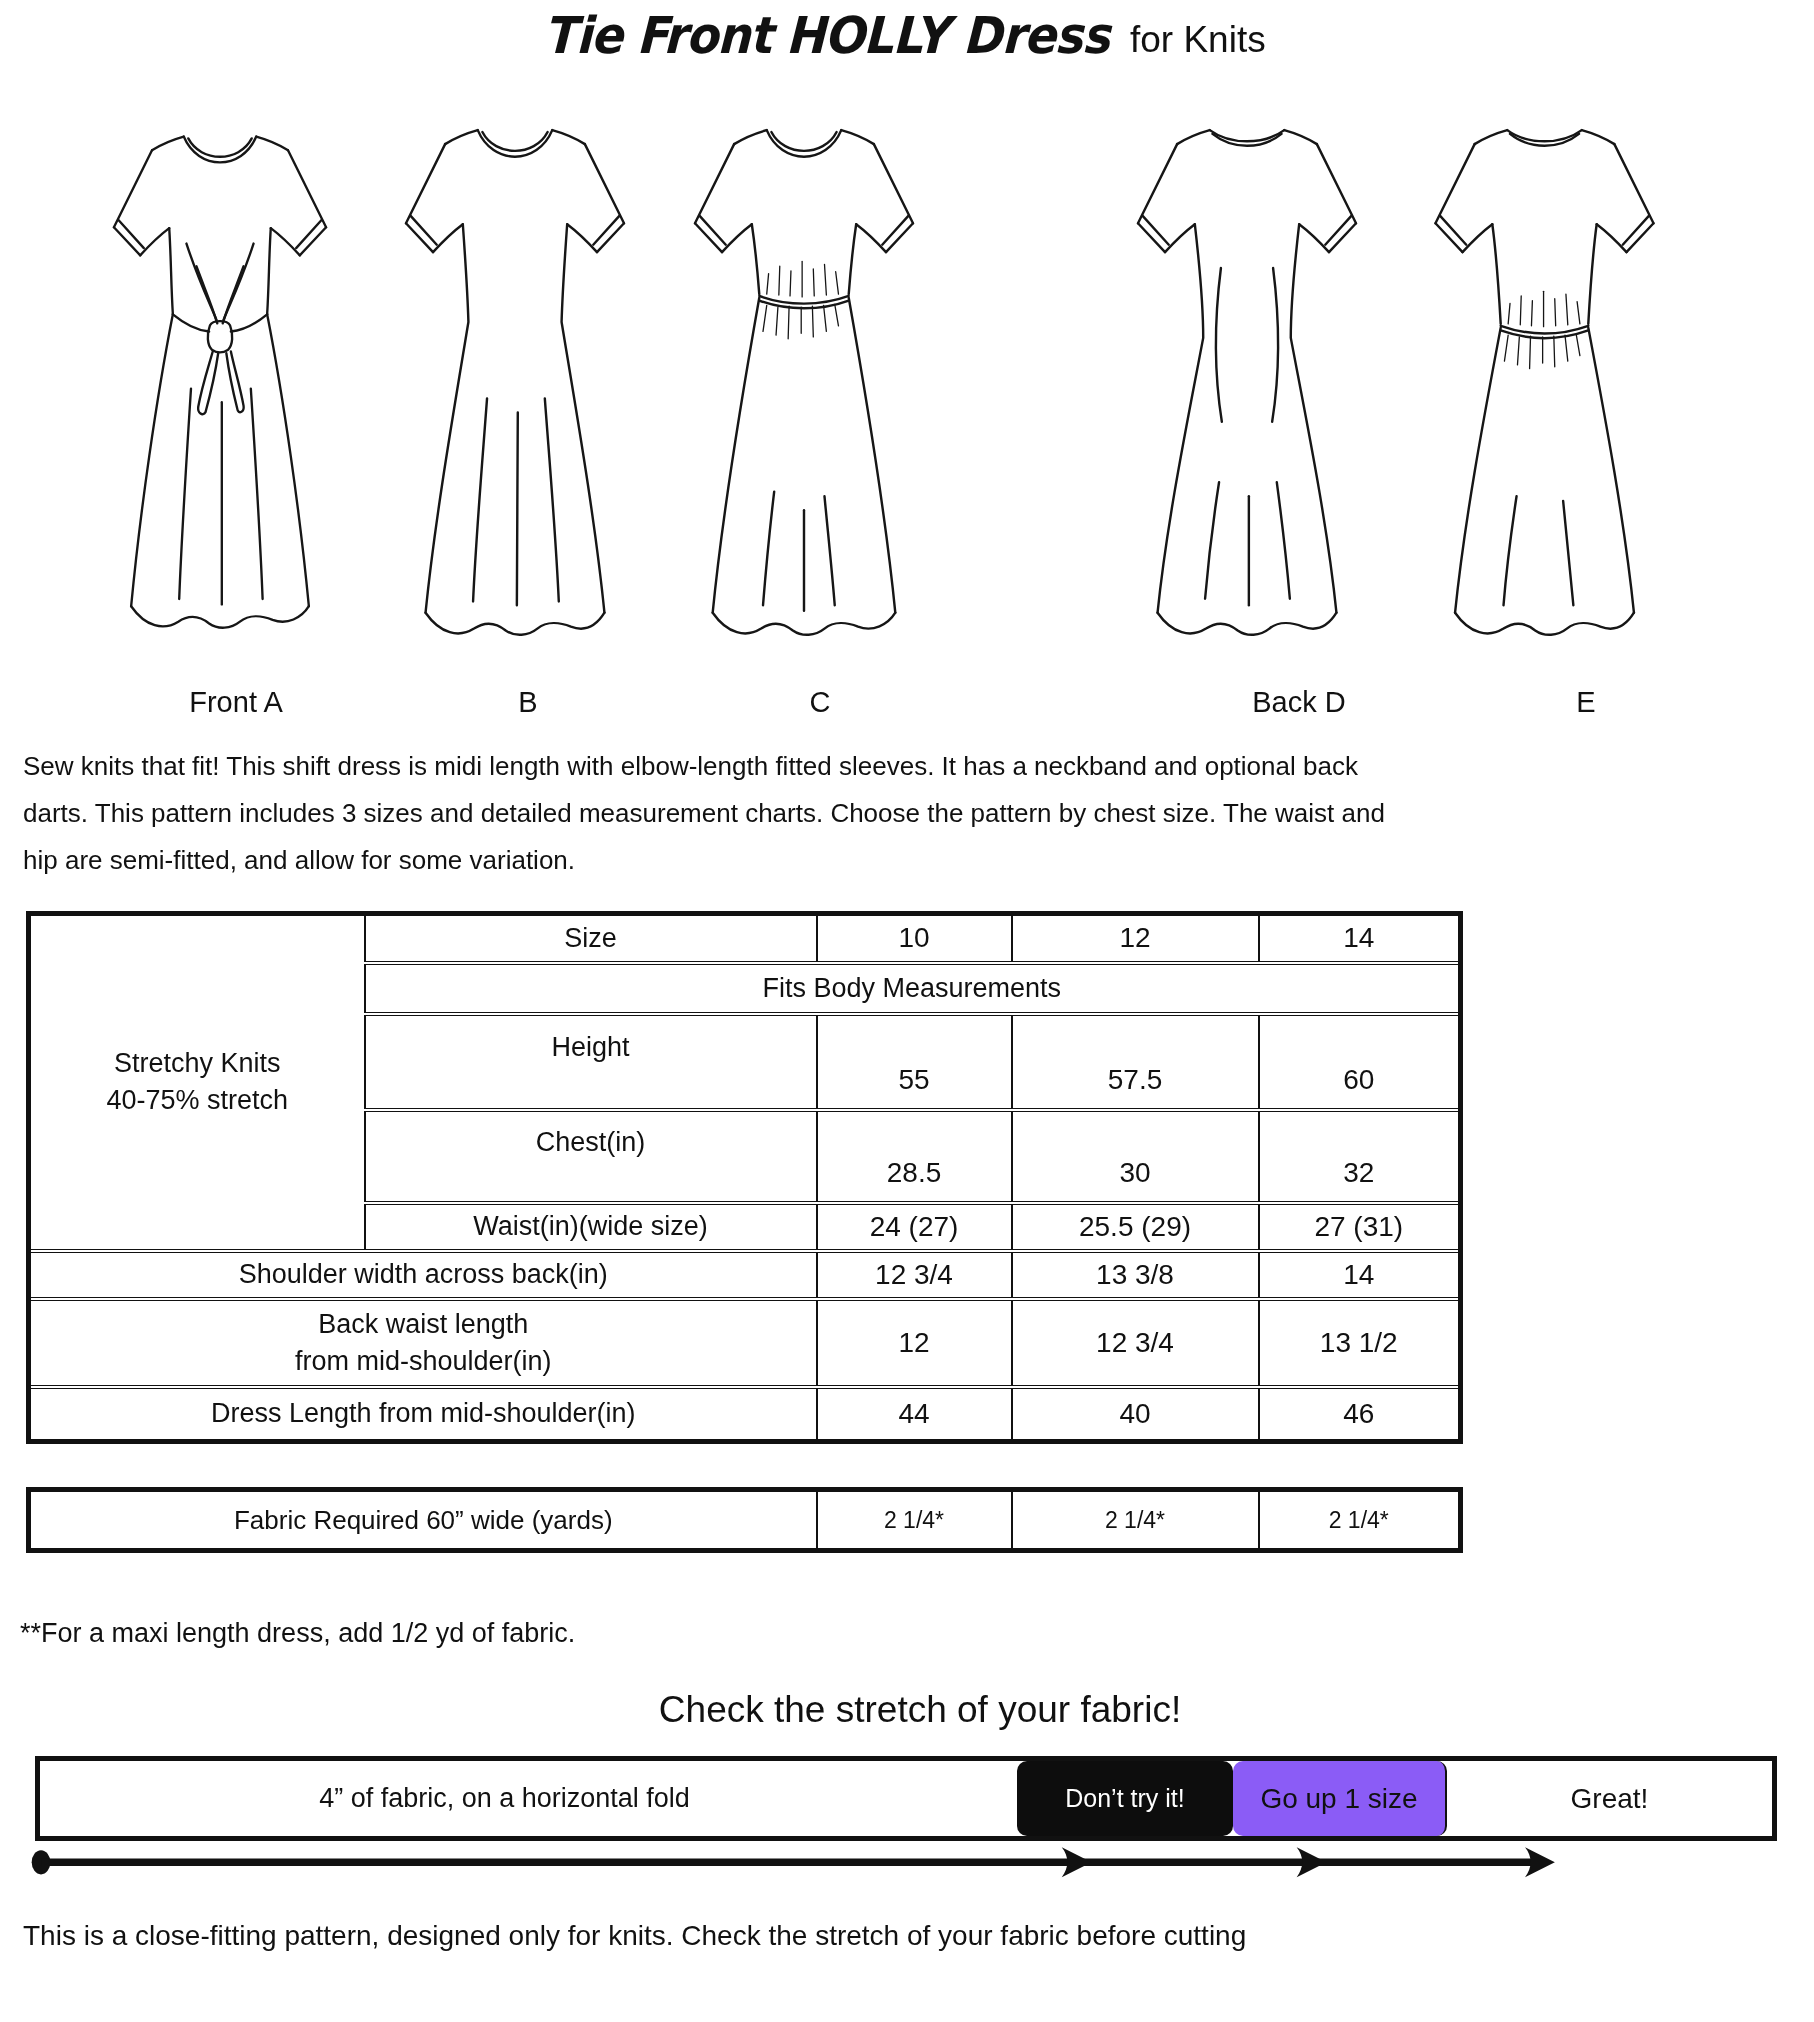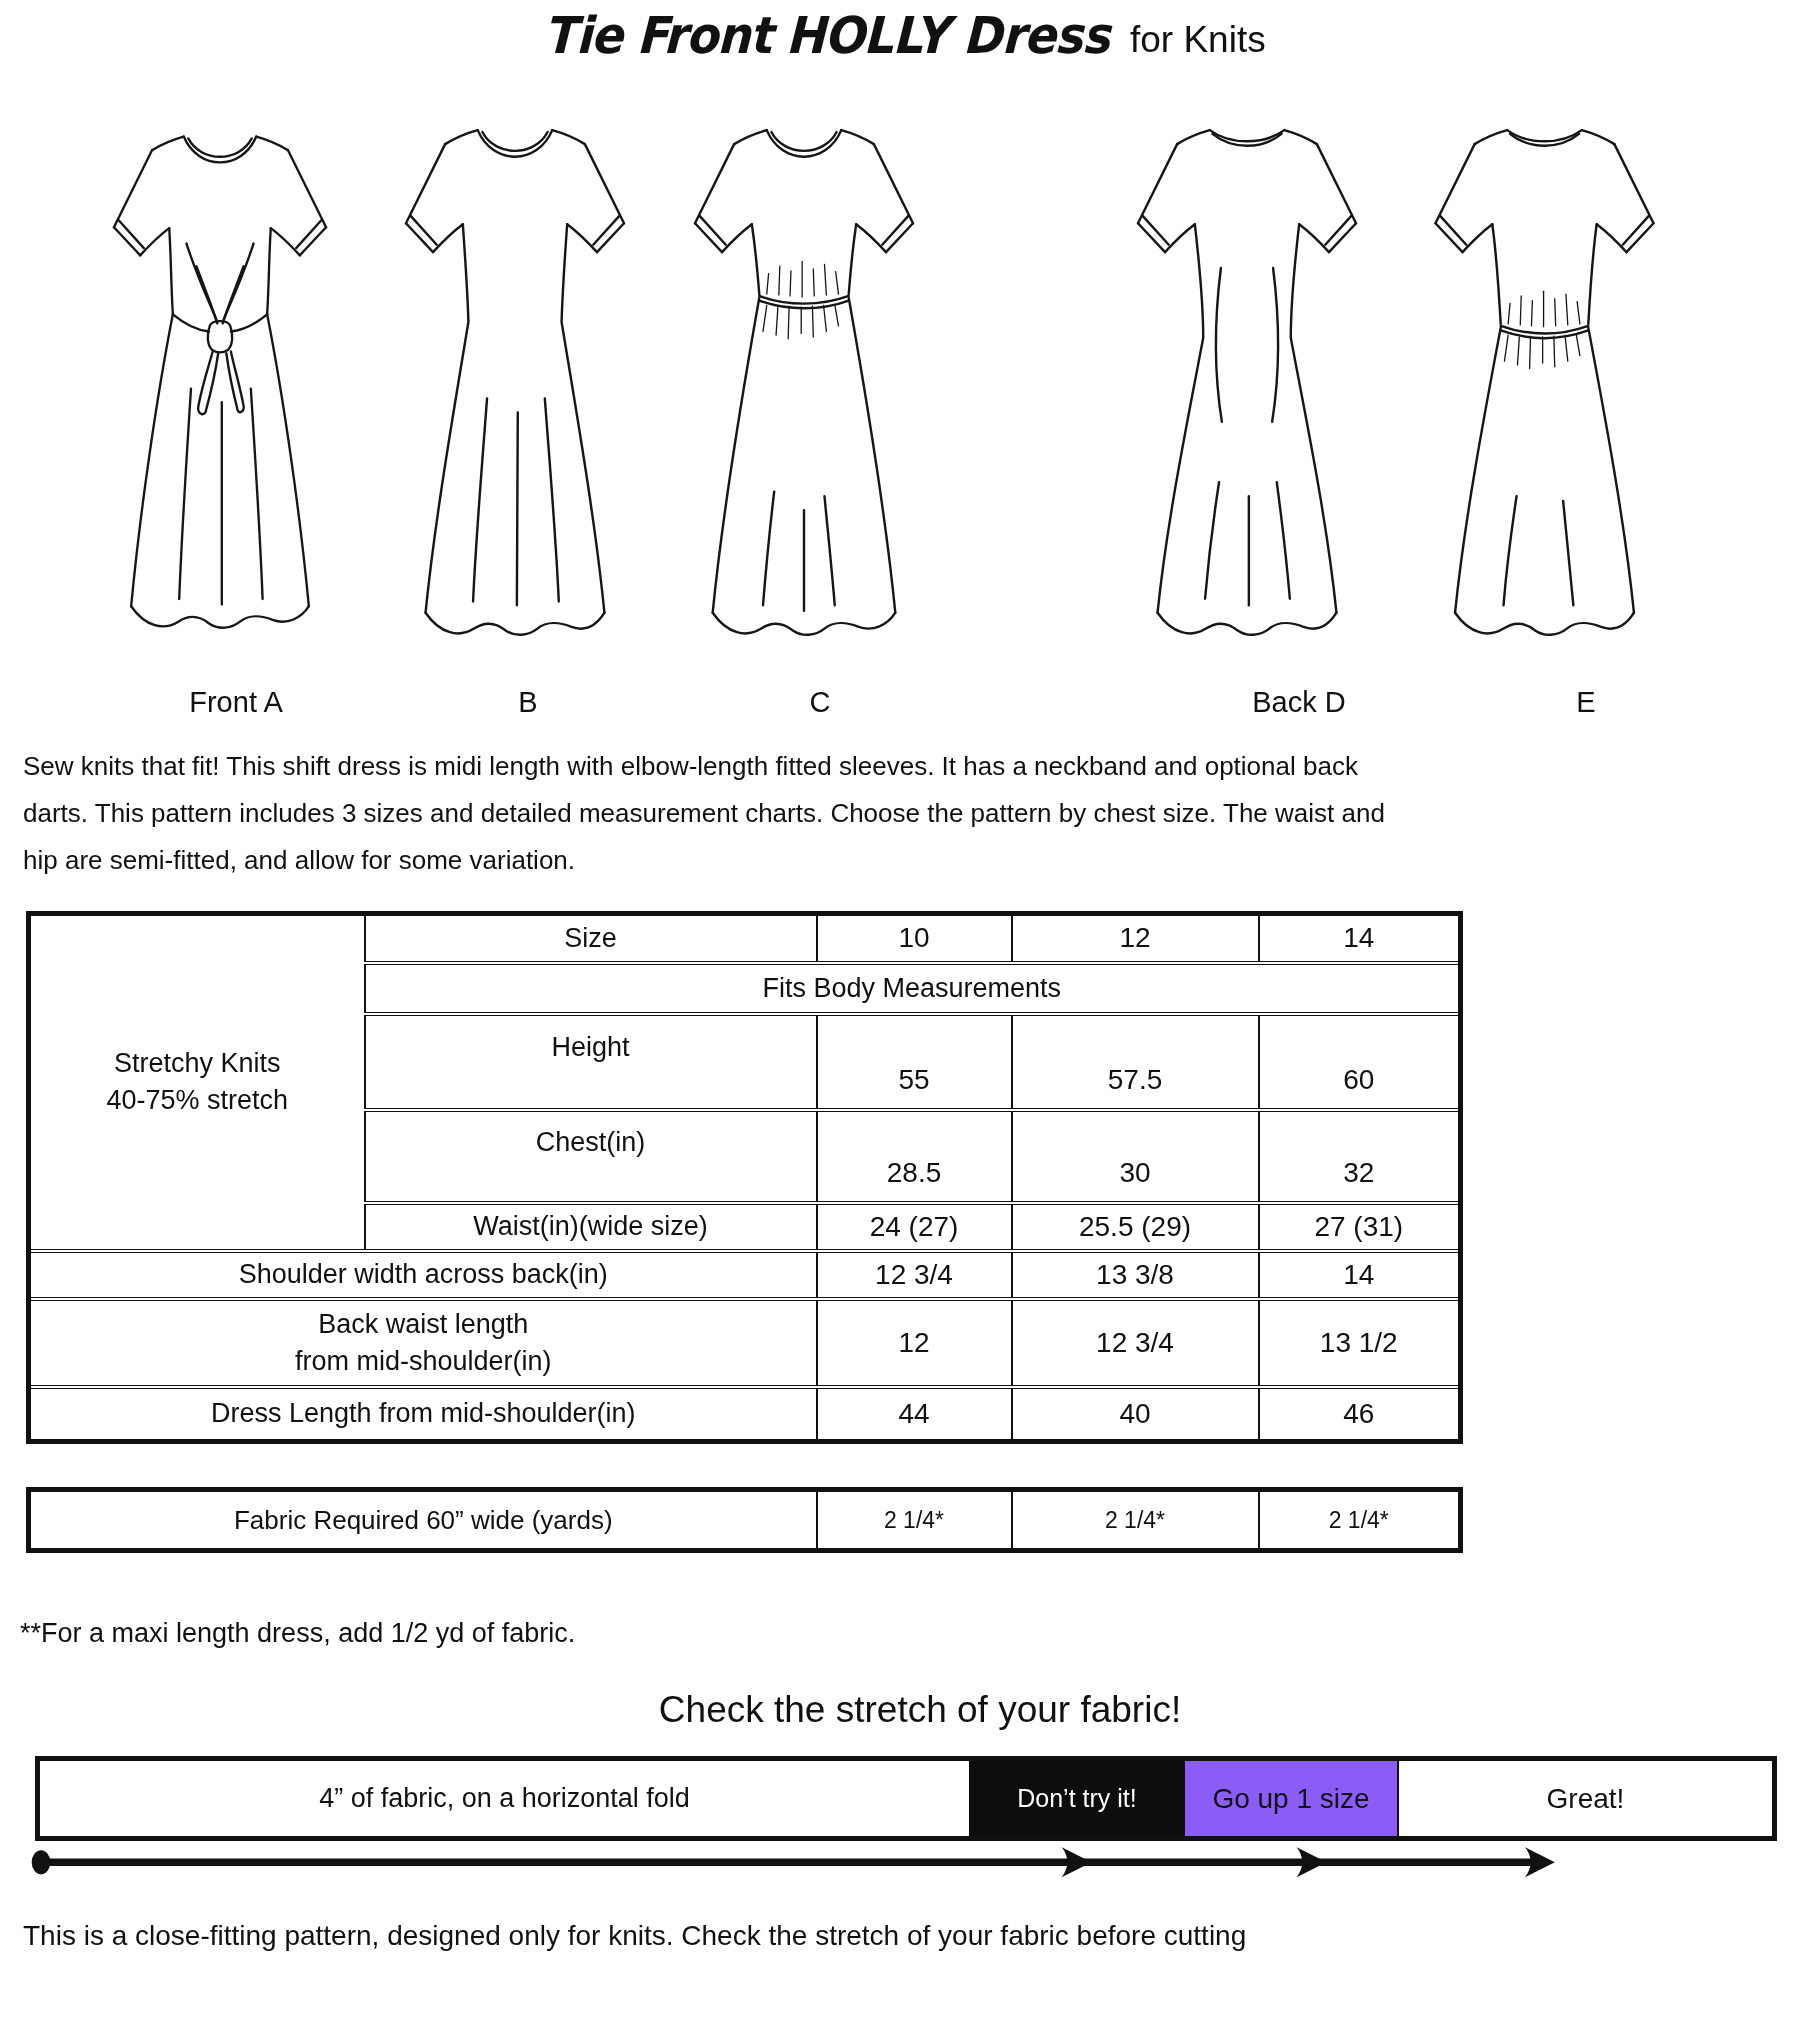--- a/index.html
+++ b/index.html
@@ -43,21 +43,21 @@
 
   
   .note1{position:absolute;left:23px;top:1569px;font-size:27px;white-space:nowrap;}
   .note2{position:absolute;left:20px;top:1618px;font-size:27px;white-space:nowrap;}
 
   
   .stretch-head{position:absolute;top:1689px;left:0;width:100%;text-align:center;
                 font-size:37px;white-space:nowrap;padding-left:13px;}
   .bar{position:absolute;left:35px;top:1756px;width:1742px;height:85px;box-sizing:border-box;
        border:5.6px solid #111;display:flex;align-items:stretch;background:#fff;}
-  .bar .cell{display:flex;align-items:center;justify-content:center;white-space:nowrap;}
+  .bar .cell{display:flex;align-items:center;justify-content:center;white-space:nowrap;border-radius:10px;}
   .bar .c1{width:929px;font-size:27px;}
   .bar .c2{width:216px;color:#fff;font-size:25px;}
   .bar .c3{width:214px;font-size:28px;border-right:2.8px solid #111;box-sizing:border-box;}
   .bar .c4{flex:1;font-size:28px;}
 
   .arrow-svg{position:absolute;left:0;top:1838px;}
 
   .footer-note{position:absolute;left:23px;top:1920px;font-size:28px;white-space:nowrap;}
 </style>
 </head>
@@ -334,21 +334,21 @@
     </tr>
   </tbody>
     </table>
 
   <div class="note2">**For a maxi length dress, add 1/2 yd of fabric.</div>
 
   <div class="stretch-head">Check the stretch of your fabric!</div>
 
   <div class="bar">
     <div class="cell c1">4” of fabric, on a horizontal fold</div>
-    <div class="cell c2" style="background:#0d0d0d;">Don’t try it!</div>
+    <div class="cell c2" style="background:#0d0d0d;margin-left:48px;">Don’t try it!</div>
     <div class="cell c3" style="background:#8b5cf6;">Go up 1 size</div>
     <div class="cell c4">Great!</div>
   </div>
 
   <svg class="arrow-svg" width="1814" height="56" viewBox="0 0 1946 60">
     <ellipse cx="44" cy="26" rx="10" ry="13" fill="#111"></ellipse>
     <line x1="44" y1="26" x2="1650" y2="26" stroke="#111" stroke-width="8"></line>
     <path d="M1171,26 L1139,10 C1147,20 1147,32 1139,42 Z" fill="#111"></path>
     <path d="M1423,26 L1391,10 C1399,20 1399,32 1391,42 Z" fill="#111"></path>
     <path d="M1668,26 L1636,10 C1644,20 1644,32 1636,42 Z" fill="#111"></path>

